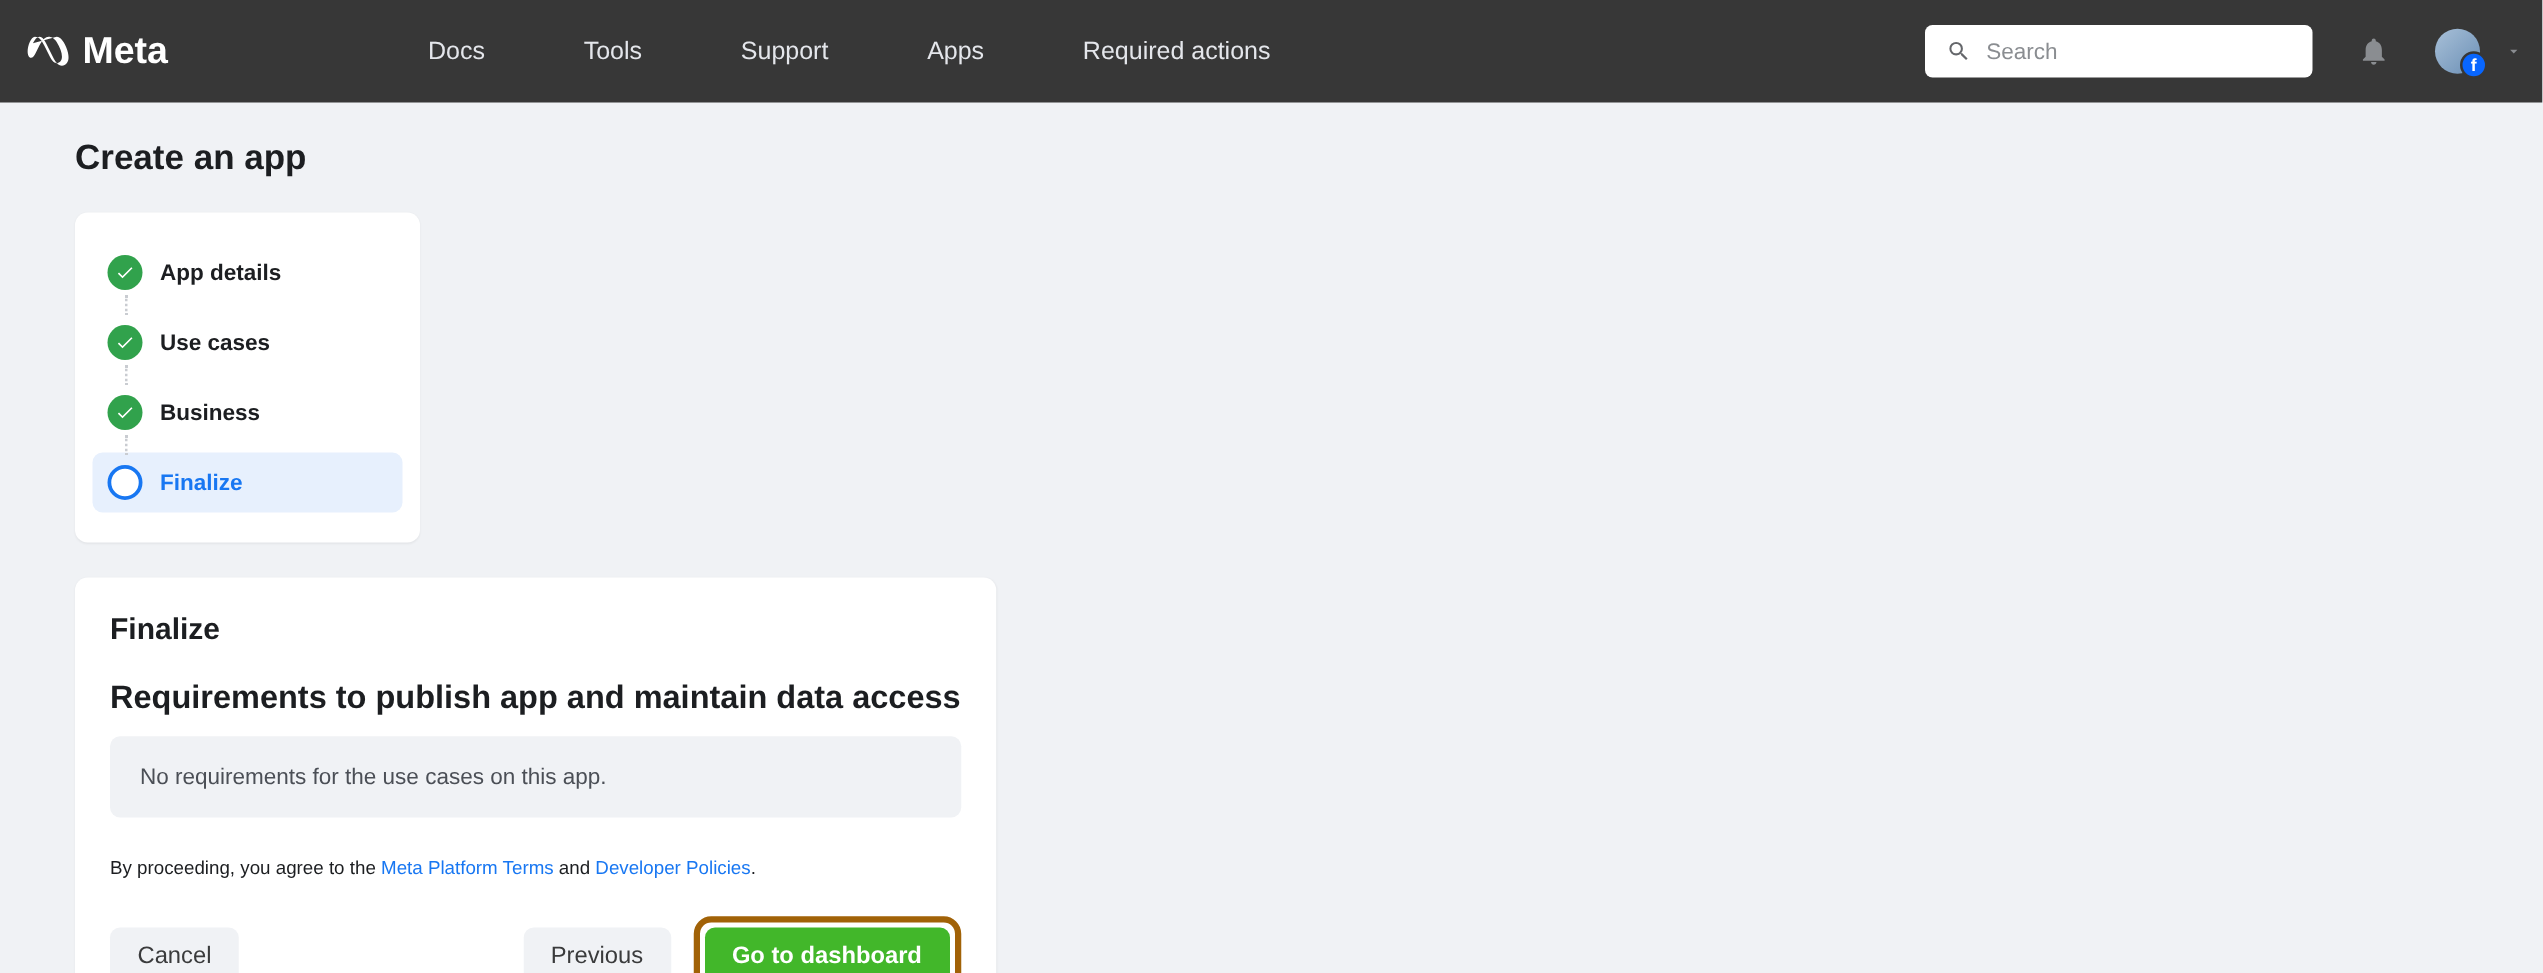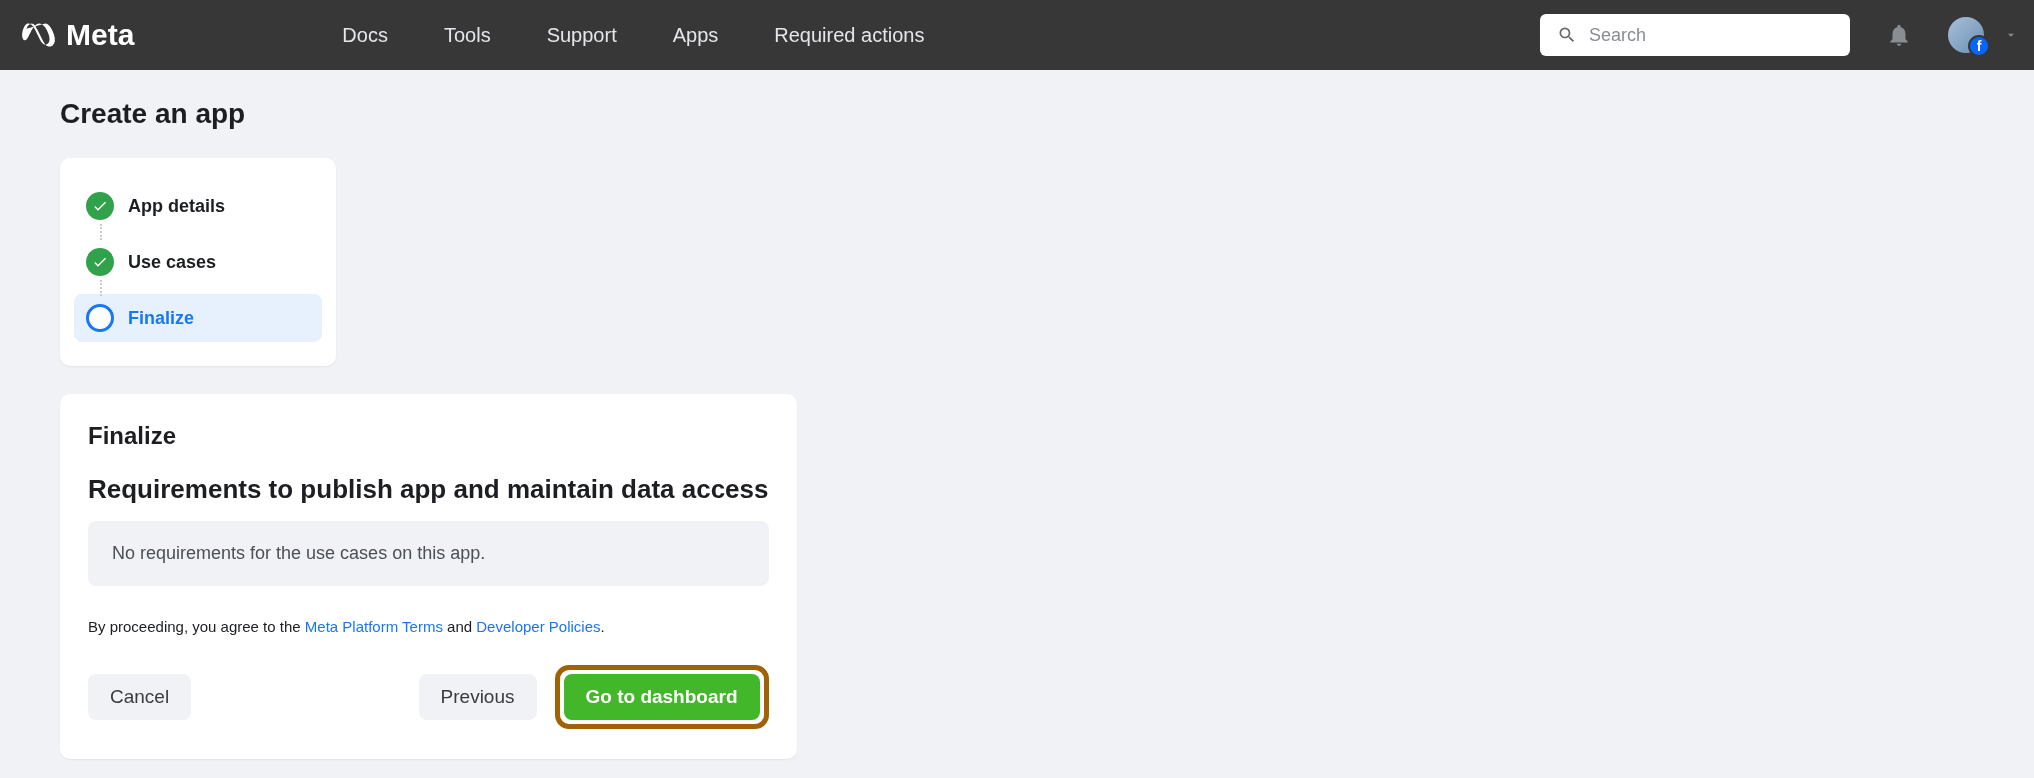--- a/index.html
+++ b/index.html
@@ -1,37 +1,37 @@
 <!DOCTYPE html>
 <html><head>
 <meta charset="utf-8">
 <style>
 * { margin: 0; padding: 0; box-sizing: border-box; }
 body { font-family: -apple-system, BlinkMacSystemFont, "Segoe UI", Helvetica, Arial, sans-serif; background: #f0f2f5; }
 
 .topbar {
   background: #373737;
-  height: 70px;
+  height: 82px;
   display: flex;
   align-items: center;
   padding: 0 16px;
   gap: 8px;
 }
 .logo {
   display: flex;
   align-items: center;
   gap: 8px;
   color: #fff;
   font-size: 30px;
   font-weight: 700;
   margin-right: 200px;
   margin-left: 4px;
 }
 .logo svg { width: 38px; height: 38px; }
-.nav { display: flex; gap: 56px; text-align: center; }
+.nav { display: flex; gap: 79px; text-align: center; }
 .nav-item { color: #e4e6eb; font-size: 20px; cursor: pointer; }
 .spacer { flex: 1; }
 .search-box {
   background: #fff;
   border-radius: 6px;
   height: 42px;
   width: 310px;
   display: flex;
   align-items: center;
   padding: 0 17px;
@@ -189,20 +189,29 @@
         <span class="step-label">App details</span>
       </div>
       <div class="step">
         <div class="step-connector"></div>
         <div class="step-icon done">
           <svg viewBox="0 0 24 24">
               <path d="M9 16.17L4.83 12l-1.42 1.41L9 19 21 7l-1.41-1.41z"></path>
             </svg>
         </div>
         <span class="step-label">Use cases</span>
+      </div>
+      <div class="step">
+        <div class="step-connector"></div>
+        <div class="step-icon done">
+          <svg viewBox="0 0 24 24">
+              <path d="M9 16.17L4.83 12l-1.42 1.41L9 19 21 7l-1.41-1.41z"></path>
+            </svg>
+        </div>
+        <span class="step-label">Business</span>
       </div>
       <div class="step active">
         <div class="step-connector"></div>
         <div class="step-icon current"></div>
         <span class="step-label">Finalize</span>
       </div>
     </div>
 
     <div class="main">
       <h2>Finalize</h2>

